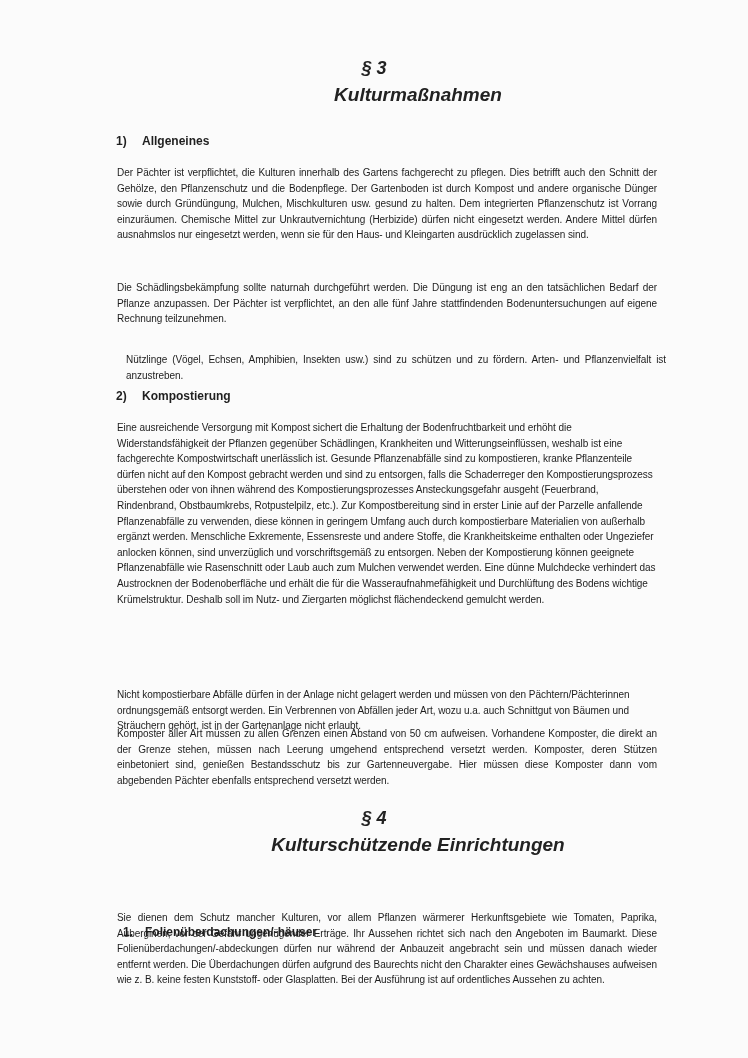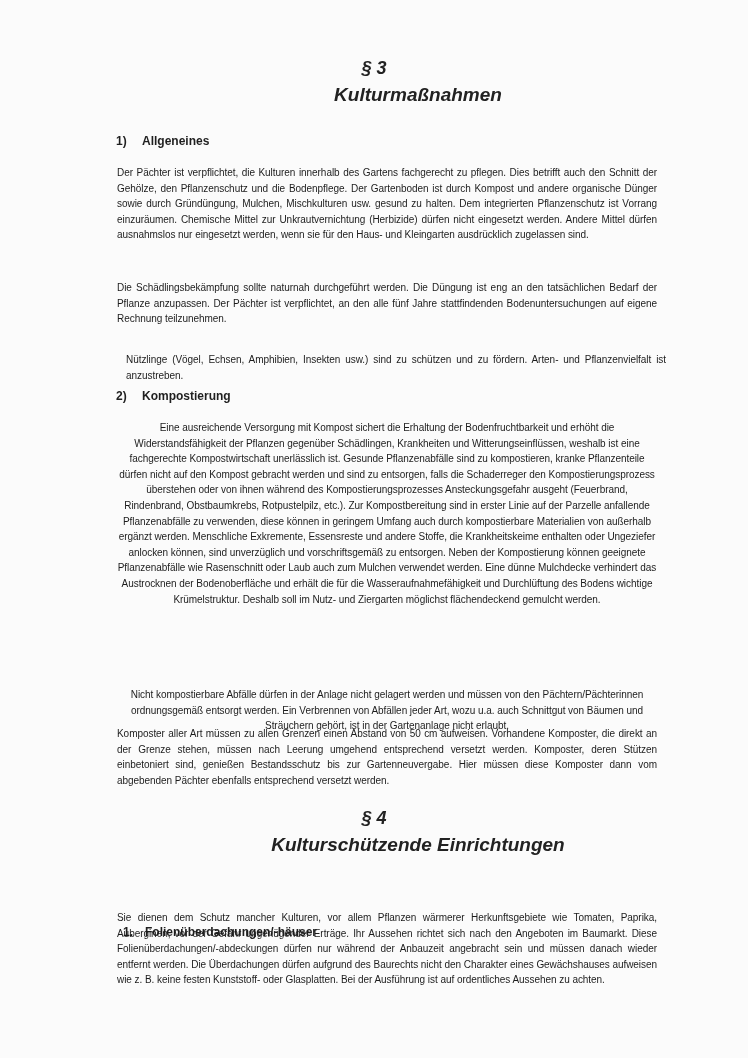--- a/index.html
+++ b/index.html
@@ -18,21 +18,21 @@
   .sec-title { font-size: 19px; padding-left: 44px; }
   .sub {
     position: absolute; font-weight: bold; font-size: 12px; color: #1f1f1f; margin-left: 28px;
   }
   .sub .n { display: inline-block; width: 26px; }
   .para {
     position: absolute; left: 117px; width: 540px;
     font-size: 10px; line-height: 15.6px; text-align: justify;
     letter-spacing: -0.05px;
   }
-  .para.left { text-align: center; }
+  .para.left { text-align: left; }
 </style>
 </head>
 <body>
 
 <div class="page">
 
   <div class="sec-head sec-num" style="top:58px;">§ 3</div>
   <div class="sec-head sec-title" style="top:84px;">Kulturmaßnahmen</div>
 
   <div class="sub" style="left:88px; top:134px;">

